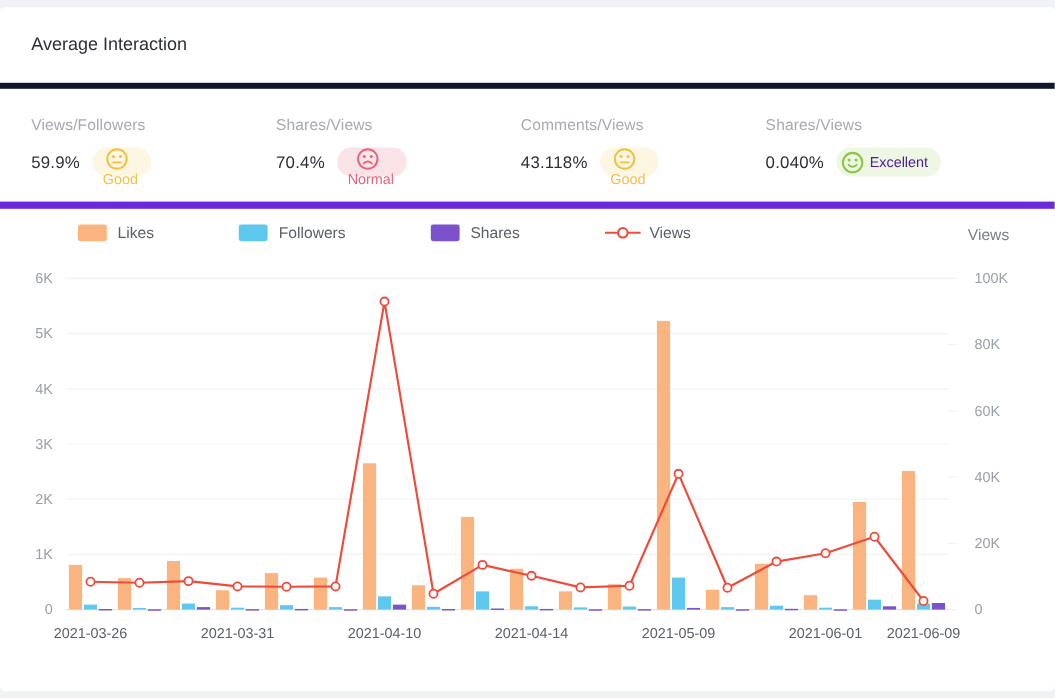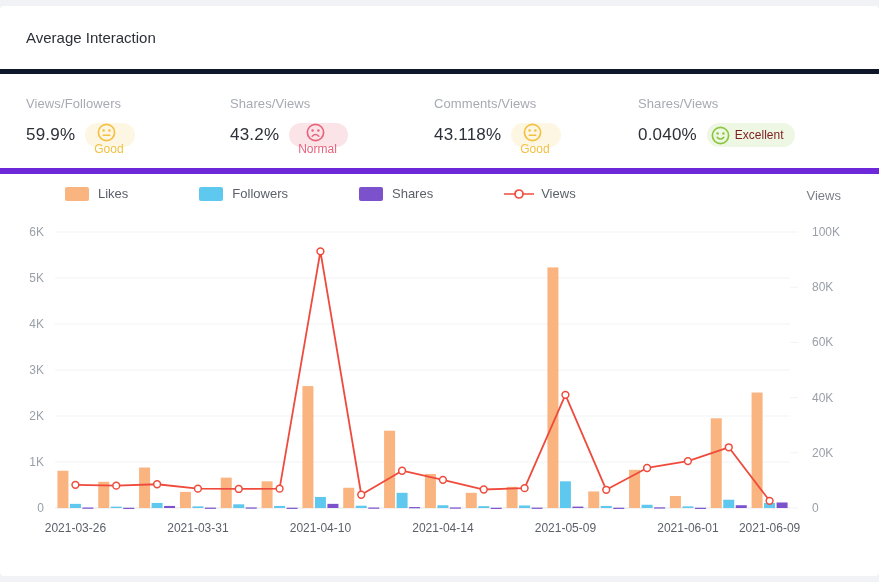--- a/index.html
+++ b/index.html
@@ -38,39 +38,39 @@
   }
   .metric { width: 204px; }
   .metric-label {
     font-size: 13px;
     color: #a6aab2;
     letter-spacing: .1px;
     margin-bottom: 12px;
   }
   .metric-row { display: flex; align-items: center; }
   .metric-value {
-    font-size: 17px;
+    font-size: 14px;
     color: #2c3038;
     margin-right: 10px;
     letter-spacing: .2px;
   }
   .badge {
     display: inline-flex; align-items: center;
     height: 24px;
     border-radius: 12px;
     padding: 0 11px 0 4px;
   }
   .badge-text { font-size: 12px; margin-left: 5px; }
   .badge svg { display: block; }
   .badge.good      { background: #fdf6e3; flex-direction: column; }
   .badge.good .badge-text      { color: #f3c040; }
   .badge.normal    { background: #fbe4e8; flex-direction: column; }
   .badge.normal .badge-text    { color: #e8637c; }
   .badge.excellent { background: #eef7e4; }
-  .badge.excellent .badge-text { color: #7f1d1d; }
+  .badge.excellent .badge-text { color: #4c1d95; }
 
   
   .chart-area { position: relative; height: 400px; }
   .legend {
     position: absolute; left: 30px; top: 12px;
     display: flex; align-items: center;
   }
   .legend-item {
     display: flex; align-items: center;
     margin-right: 36px;
@@ -122,21 +122,21 @@
                 <path d="M6.3 12.3 H12.7" fill="none" stroke="#f3c040" stroke-width="1.6" stroke-linecap="round"></path>
               </svg>
             </span>
             <span class="badge-text">Good</span>
           </span>
         </div>
       </div>
       <div class="metric">
         <div class="metric-label">Shares/Views</div>
         <div class="metric-row">
-          <span class="metric-value">43.2%</span>
+          <span class="metric-value">70.4%</span>
           <span class="badge normal">
             <span>
               <svg width="19" height="19" viewBox="0 0 19 19">
                 <circle cx="9.5" cy="9.5" r="8.1" fill="none" stroke="#e8637c" stroke-width="1.7"></circle>
                 <circle cx="6.6" cy="7.4" r="1.25" fill="#e8637c"></circle>
                 <circle cx="12.4" cy="7.4" r="1.25" fill="#e8637c"></circle>
                 <path d="M6.2 13.2 Q9.5 9.8 12.8 13.2" fill="none" stroke="#e8637c" stroke-width="1.6" stroke-linecap="round"></path>
               </svg>
             </span>
             <span class="badge-text">Normal</span>

